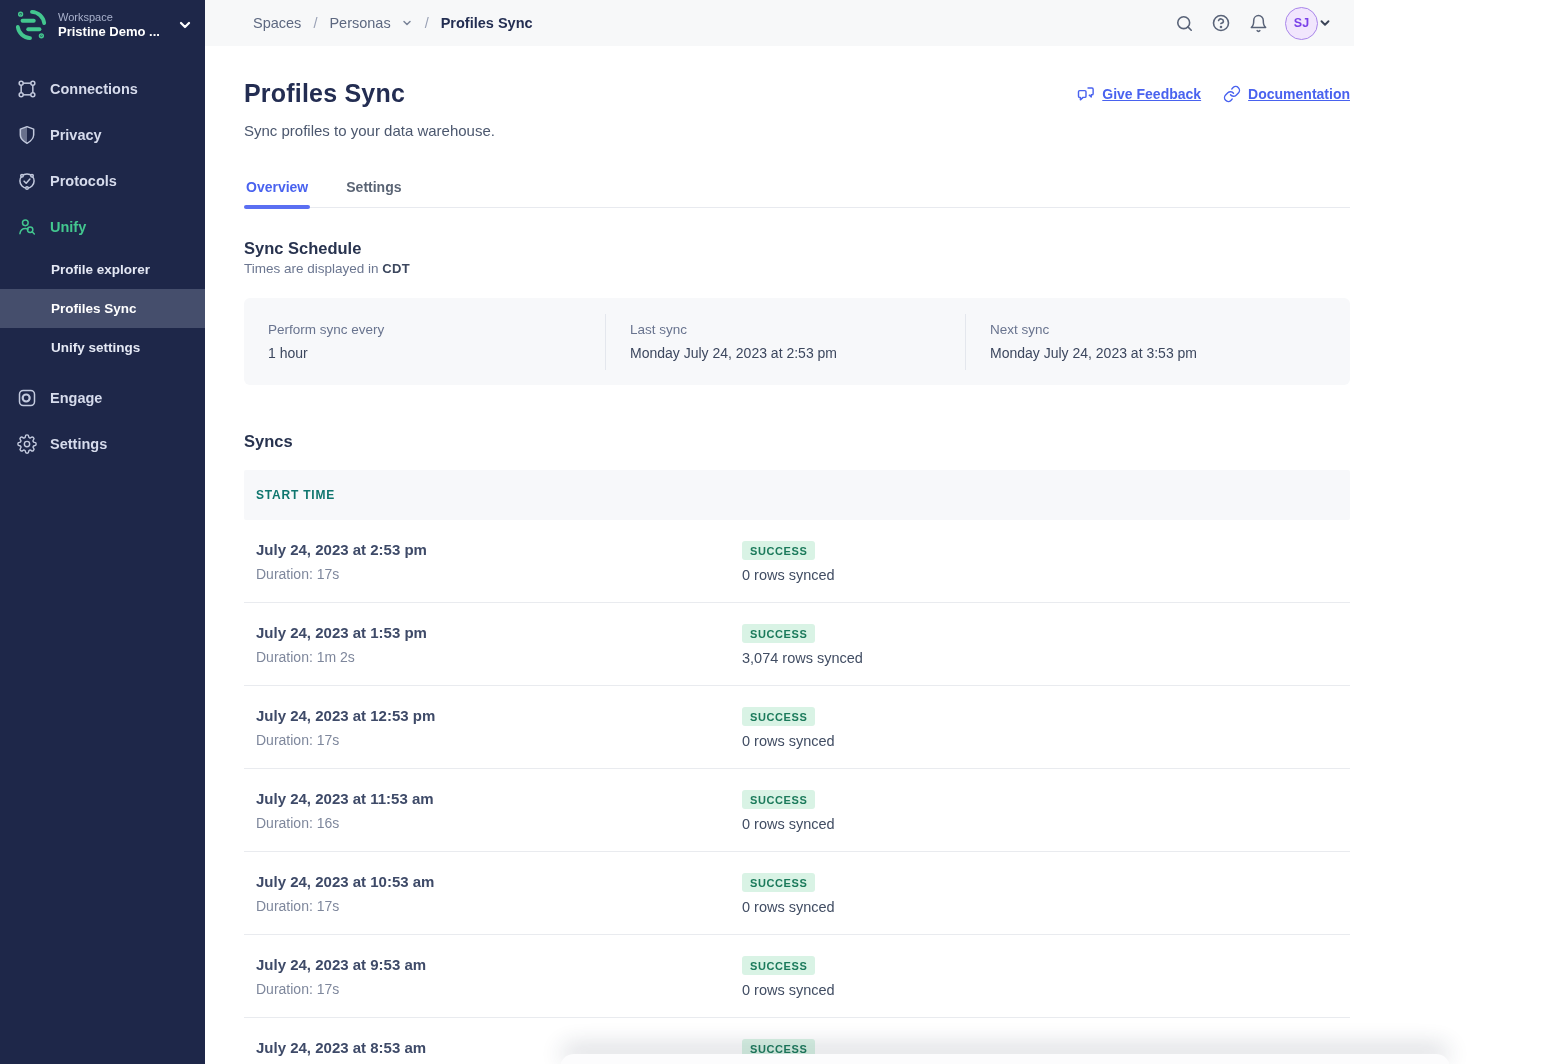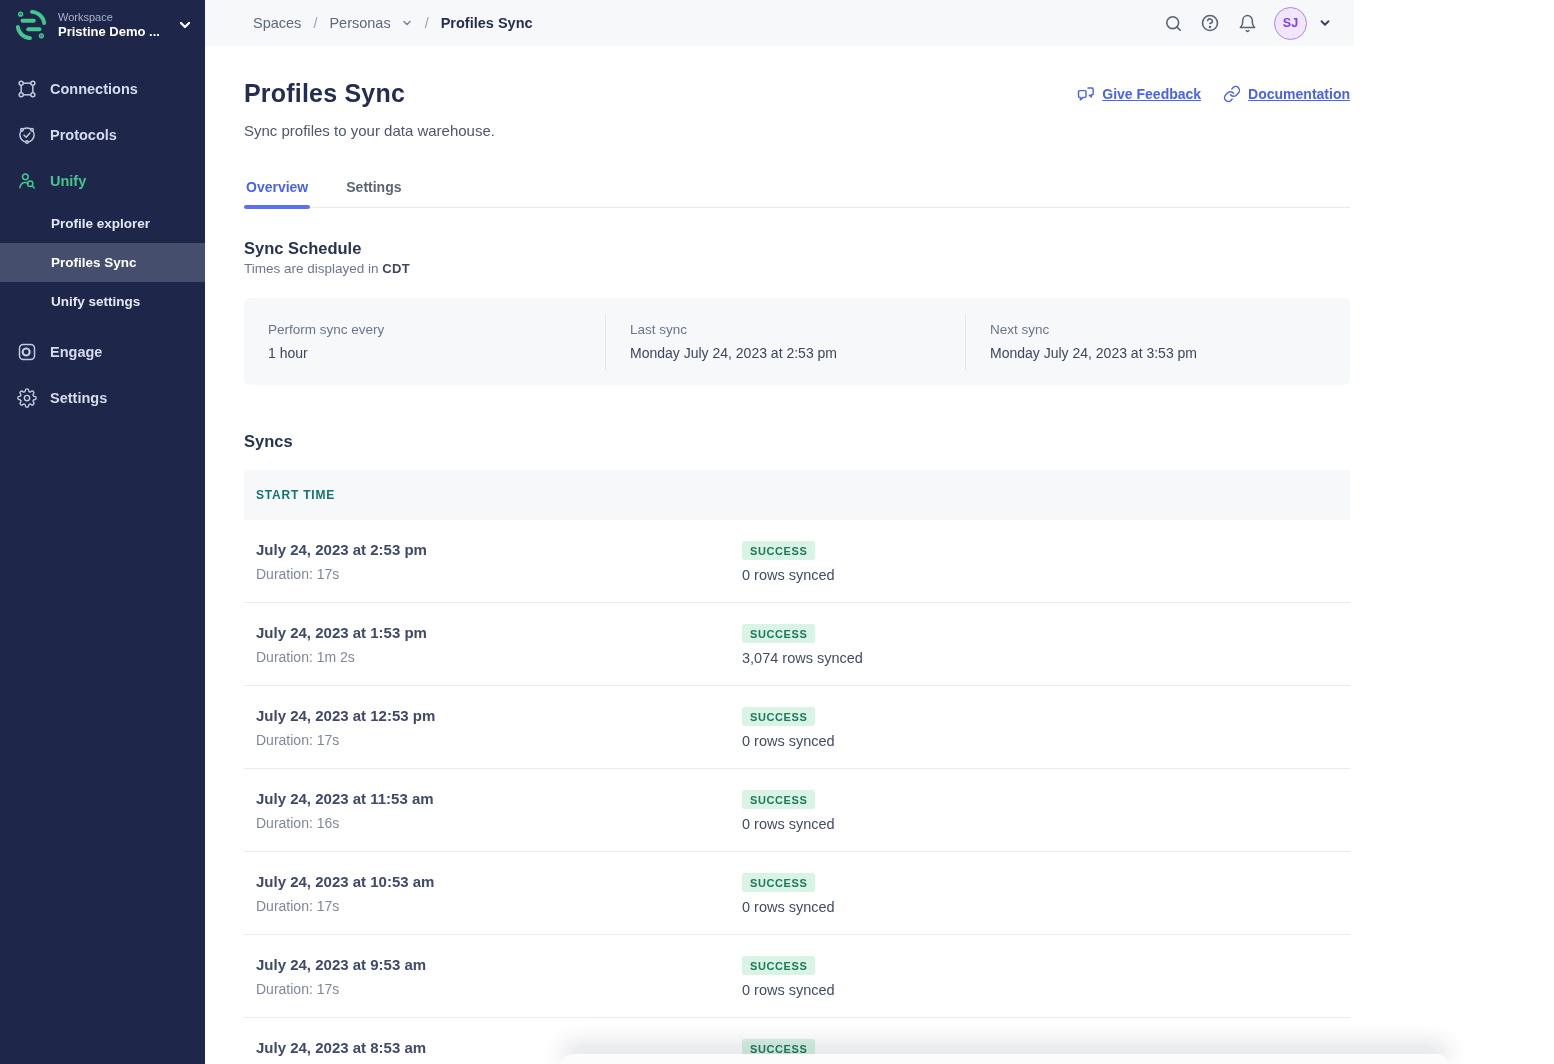--- a/index.html
+++ b/index.html
@@ -34,21 +34,21 @@
   
   .topbar { height:46px; background:#f7f8f9; display:flex; align-items:center;
     padding:0 22px 0 48px; flex:0 0 46px; }
   .crumbs { display:flex; align-items:center; font-size:14.5px; color:#5d6880; gap:12px; }
   .crumb { cursor:pointer; }
   .crumb-sep { color:#9aa2b6; }
   .crumb-caret { width:12px; height:12px; color:#7a8499; margin-left:-2px; cursor:pointer; }
   .crumb-current { font-weight:700; color:#232e52; }
   .topbar-right { margin-left:auto; display:flex; align-items:center; gap:17px; }
   .tb-icon { width:20px; height:20px; color:#596378; cursor:pointer; display:flex; align-items:center; justify-content:center; }
-  .avatar-wrap { display:flex; align-items:center; gap:11px; cursor:pointer; }
+  .avatar-wrap { display:flex; align-items:center; gap:0; cursor:pointer; }
   .avatar { width:33px; height:33px; border-radius:50%; background:#f1e6fd; border:1.5px solid #a986ea;
     color:#7a41e8; font-size:12.5px; font-weight:700; display:flex; align-items:center; justify-content:center; }
   .av-caret { width:14px; height:14px; color:#3a4357; }
 
   
   .content { padding:33px 0 0 39px; width:1145px; }
   .page-head { display:flex; align-items:flex-start; width:1106px; }
   .page-title { font-size:25px; font-weight:700; color:#232d52; letter-spacing:.2px; }
   .page-sub { margin-top:14px; font-size:15px; color:#4b576e; }
   .head-links { margin-left:auto; display:flex; align-items:center; gap:22px; padding-top:6px; }
@@ -139,20 +139,29 @@
               <circle cx="19" cy="19" r="2.4"></circle>
               <line x1="7.4" y1="5" x2="16.6" y2="5"></line>
               <line x1="7.4" y1="19" x2="16.6" y2="19"></line>
               <line x1="5" y1="7.4" x2="5" y2="16.6"></line>
               <line x1="19" y1="7.4" x2="19" y2="16.6"></line>
             </svg>
         </span>
         <span>Connections</span>
       </div>
 
+      <div class="nav-item">
+        <span class="nicon">
+          <svg width="20" height="20" viewBox="0 0 24 24" fill="none" stroke="currentColor" stroke-width="1.8" stroke-linejoin="round">
+              <path d="M12 22s8-4 8-10V5l-8-3-8 3v7c0 6 8 10 8 10z"></path>
+              <path d="M12 2v20 M12 2L4 5v7c0 6 8 10 8 10z" fill="currentColor" opacity="0.45" stroke="none"></path>
+            </svg>
+        </span>
+        <span>Privacy</span>
+      </div>
 
       <div class="nav-item">
         <span class="nicon">
           <svg width="20" height="20" viewBox="0 0 24 24" fill="none" stroke="currentColor" stroke-width="1.8" stroke-linecap="round" stroke-linejoin="round">
               <circle cx="12" cy="12" r="8.5"></circle>
               <polyline points="8.5 12.2 11 14.6 15.5 9.6"></polyline>
               <circle cx="6" cy="5.6" r="1.5" fill="#1e2749"></circle>
               <circle cx="18" cy="5.6" r="1.5" fill="#1e2749"></circle>
               <circle cx="12" cy="20.4" r="1.5" fill="#1e2749"></circle>
             </svg>

